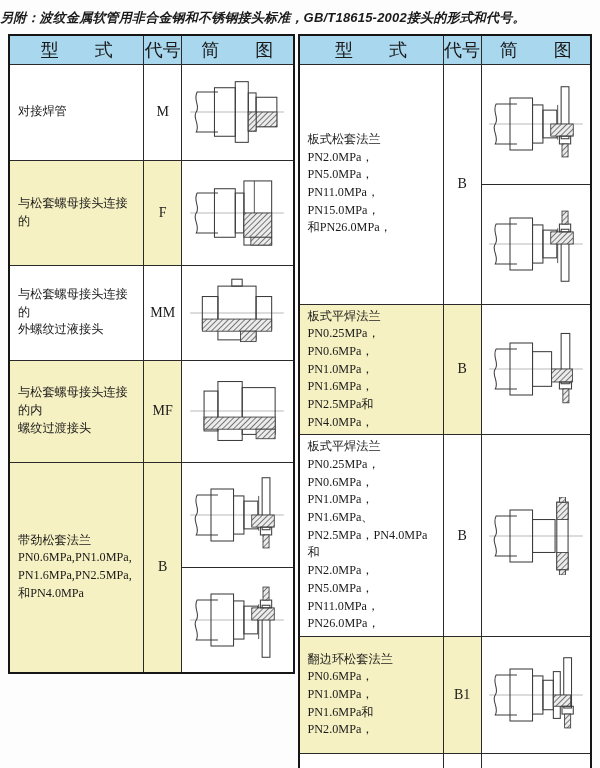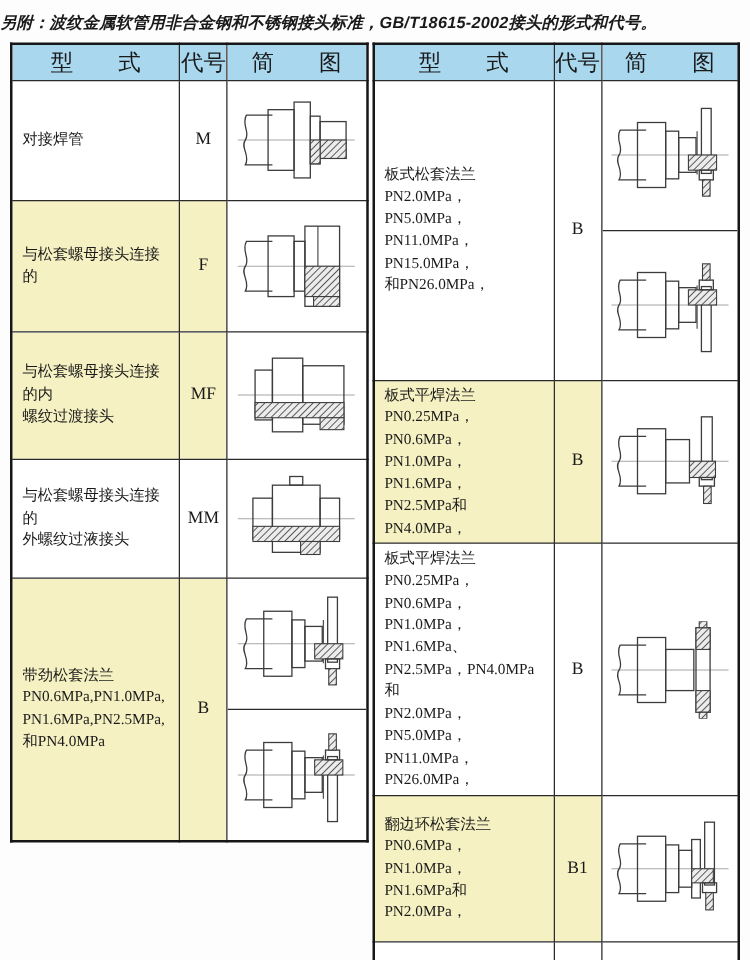--- a/index.html
+++ b/index.html
@@ -95,63 +95,63 @@
                   <rect x="34" y="17" width="24" height="56" fill="none" stroke="#3c3c3c" stroke-width="1.2"></rect>
                   <rect x="58" y="22" width="10" height="46" fill="none" stroke="#3c3c3c" stroke-width="1.2"></rect>
                   <rect x="68" y="8" width="32" height="74" fill="none" stroke="#3c3c3c" stroke-width="1.2"></rect>
                   <line x1="80" y1="8" x2="80" y2="82" stroke="#3c3c3c" stroke-width="1"></line>
                   <rect x="68" y="45" width="32" height="28" fill="url(#hz2)" stroke="#3c3c3c" stroke-width="1"></rect>
                   <rect x="76" y="73" width="24" height="9" fill="url(#hz2)" stroke="#3c3c3c" stroke-width="1"></rect>
                 </svg>
               </div>
             </td>
           </tr>
-          <tr style="height:102px">
-            <td class="type alt">与松套螺母接头连接的内
-螺纹过渡接头</td>
-            <td class="code alt">MF</td>
-            <td class="diag">
-              <div class="dwrap">
-                <svg viewBox="0 0 120 90" class="dsvg">
-                  <defs>
-                    <pattern id="hz4" width="4.5" height="4.5" patternUnits="userSpaceOnUse" patternTransform="rotate(45)">
-                      <rect width="4.5" height="4.5" fill="#ececec"></rect>
-                      <line x1="0" y1="0" x2="0" y2="4.5" stroke="#444" stroke-width="1.6"></line>
-                    </pattern>
-                  </defs>
-                  <line x1="6" y1="45" x2="114" y2="45" stroke="#777" stroke-width="0.6"></line>
-                  <rect x="22" y="22" width="16" height="46" fill="none" stroke="#3c3c3c" stroke-width="1.2"></rect>
-                  <rect x="38" y="11" width="28" height="68" fill="none" stroke="#3c3c3c" stroke-width="1.2"></rect>
-                  <rect x="66" y="18" width="38" height="54" fill="none" stroke="#3c3c3c" stroke-width="1.2"></rect>
-                  <rect x="22" y="52" width="82" height="14" fill="url(#hz4)" stroke="#3c3c3c" stroke-width="1"></rect>
-                  <rect x="82" y="66" width="22" height="11" fill="url(#hz4)" stroke="#3c3c3c" stroke-width="1"></rect>
-                </svg>
-              </div>
-            </td>
-          </tr>
           <tr style="height:95px">
             <td class="type">与松套螺母接头连接的
 外螺纹过液接头</td>
             <td class="code">MM</td>
             <td class="diag">
               <div class="dwrap">
                 <svg viewBox="0 0 120 90" class="dsvg">
                   <defs>
                     <pattern id="hz3" width="4.5" height="4.5" patternUnits="userSpaceOnUse" patternTransform="rotate(45)">
                       <rect width="4.5" height="4.5" fill="#ececec"></rect>
                       <line x1="0" y1="0" x2="0" y2="4.5" stroke="#444" stroke-width="1.6"></line>
                     </pattern>
                   </defs>
                   <line x1="6" y1="45" x2="114" y2="45" stroke="#777" stroke-width="0.6"></line>
                   <rect x="20" y="26" width="18" height="38" fill="none" stroke="#3c3c3c" stroke-width="1.2"></rect>
                   <rect x="38" y="14" width="44" height="62" fill="none" stroke="#3c3c3c" stroke-width="1.2"></rect>
                   <rect x="82" y="26" width="18" height="38" fill="none" stroke="#3c3c3c" stroke-width="1.2"></rect>
                   <rect x="54" y="6" width="12" height="8" fill="none" stroke="#3c3c3c" stroke-width="1.2"></rect>
                   <rect x="20" y="52" width="80" height="14" fill="url(#hz3)" stroke="#3c3c3c" stroke-width="1"></rect>
                   <rect x="64" y="66" width="18" height="12" fill="url(#hz3)" stroke="#3c3c3c" stroke-width="1"></rect>
+                </svg>
+              </div>
+            </td>
+          </tr>
+          <tr style="height:102px">
+            <td class="type alt">与松套螺母接头连接的内
+螺纹过渡接头</td>
+            <td class="code alt">MF</td>
+            <td class="diag">
+              <div class="dwrap">
+                <svg viewBox="0 0 120 90" class="dsvg">
+                  <defs>
+                    <pattern id="hz4" width="4.5" height="4.5" patternUnits="userSpaceOnUse" patternTransform="rotate(45)">
+                      <rect width="4.5" height="4.5" fill="#ececec"></rect>
+                      <line x1="0" y1="0" x2="0" y2="4.5" stroke="#444" stroke-width="1.6"></line>
+                    </pattern>
+                  </defs>
+                  <line x1="6" y1="45" x2="114" y2="45" stroke="#777" stroke-width="0.6"></line>
+                  <rect x="22" y="22" width="16" height="46" fill="none" stroke="#3c3c3c" stroke-width="1.2"></rect>
+                  <rect x="38" y="11" width="28" height="68" fill="none" stroke="#3c3c3c" stroke-width="1.2"></rect>
+                  <rect x="66" y="18" width="38" height="54" fill="none" stroke="#3c3c3c" stroke-width="1.2"></rect>
+                  <rect x="22" y="52" width="82" height="14" fill="url(#hz4)" stroke="#3c3c3c" stroke-width="1"></rect>
+                  <rect x="82" y="66" width="22" height="11" fill="url(#hz4)" stroke="#3c3c3c" stroke-width="1"></rect>
                 </svg>
               </div>
             </td>
           </tr>
           <tr style="height:203px">
             <td class="type alt">带劲松套法兰
 PN0.6MPa,PN1.0MPa,
 PN1.6MPa,PN2.5MPa,
 和PN4.0MPa</td>
             <td class="code alt">B</td>

